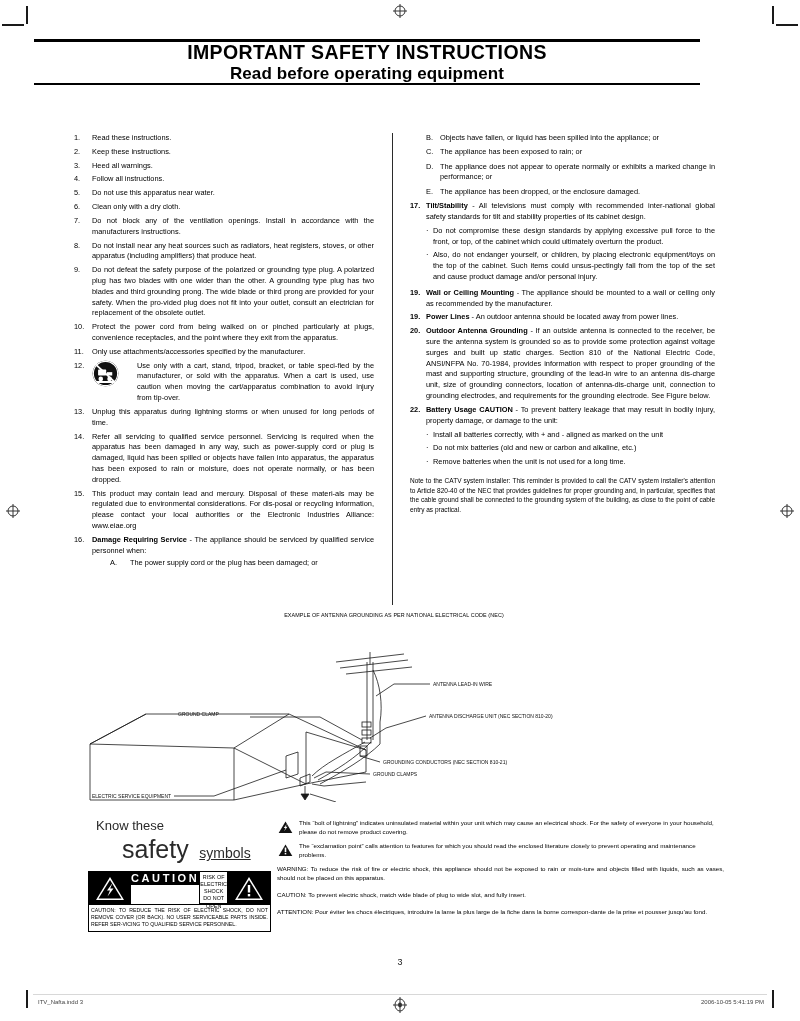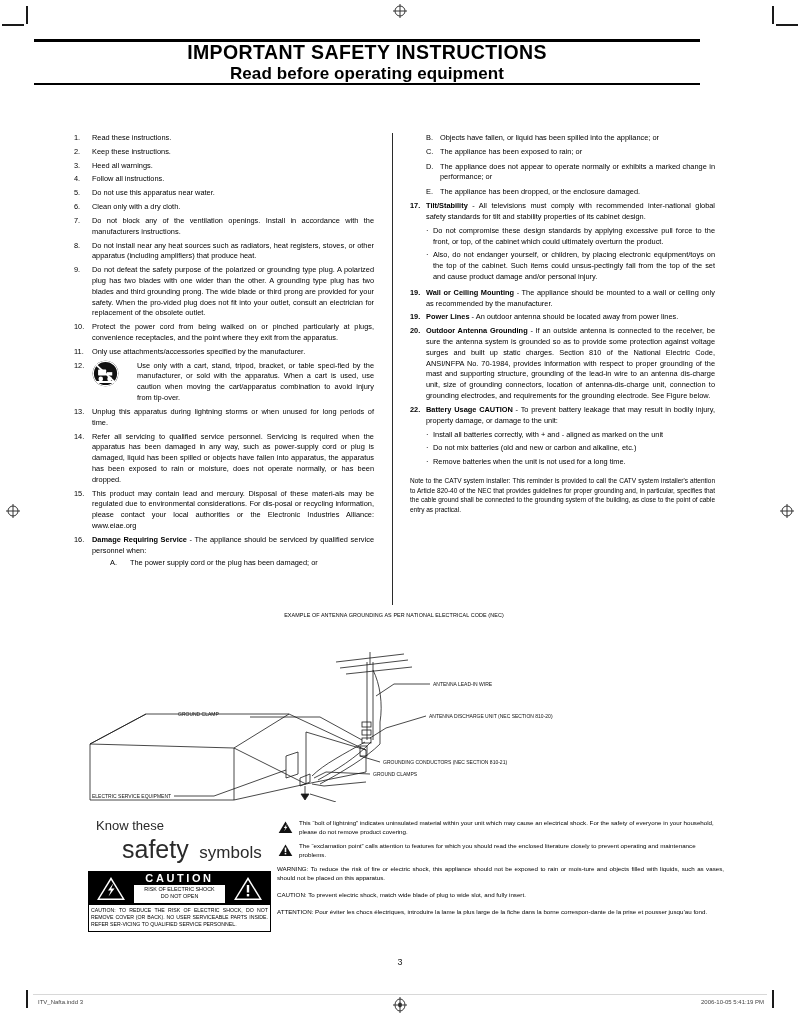--- a/index.html
+++ b/index.html
@@ -88,30 +88,30 @@
   .dlabel { font-size:5.0px; font-family:"Liberation Sans", sans-serif; fill:#111; }
 
   
   .know {
     position:absolute; left:96px; top:818px; width:185px;
     font-size:13px; color:#2a2a2a; line-height:1.25;
   }
   .know .l1 { font-size:13px; }
   .know .l2 { margin-left:26px; }
   .know .big { font-size:25px; }
-  .know .sm { font-size:17px; }
+  .know .sm { font-size:14px;text-decoration:underline; }
 
   
   .cbox {
     position:absolute; left:88px; top:871px; width:183px; height:61px;
     border:1.2px solid #000; background:#fff;
   }
   .cbox-top { display:flex; height:32px; }
   .tri-cell { width:44px; background:#000; display:flex; align-items:center; justify-content:center; }
-  .cbox-mid { flex:1; background:#fff; display:flex; flex-direction:column; }
+  .cbox-mid { flex:1; background:#fff; display:flex; flex-direction:row; }
   .caution-bar {
     background:#000; color:#fff; text-align:center;
     font-size:11px; font-weight:700; letter-spacing:2.6px;
     height:12.5px; line-height:12.5px;
   }
   .cbox-sub {
     text-align:center; font-size:5.4px; line-height:1.35;
     padding-top:1.5px; border:1px solid #000; border-top:none; flex:1;
   }
   .cbox-bottom {

